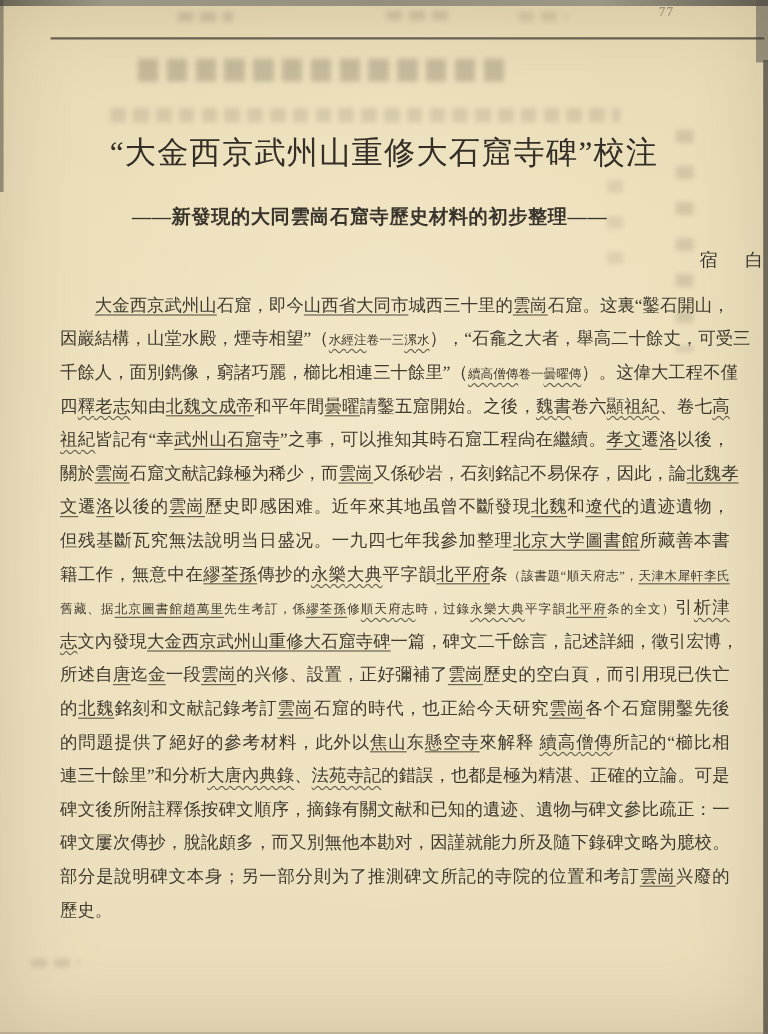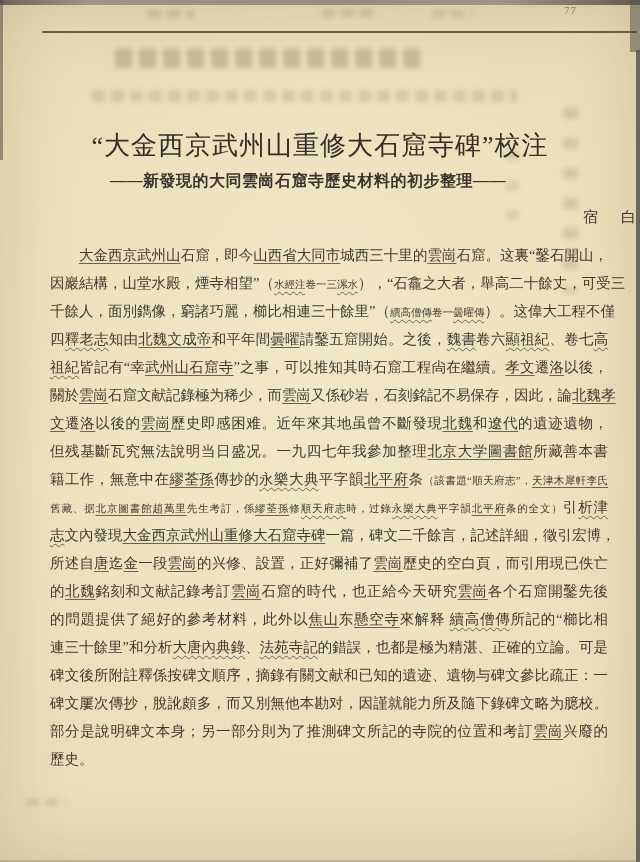--- a/index.html
+++ b/index.html
@@ -16,38 +16,38 @@
   
   .edge-top{position:absolute;top:0;left:0;right:0;height:5px;opacity:.8;
     background:linear-gradient(90deg,#514d44,#8d897e 14%,#827e74 52%,#8d897e 78%,#45413a);}
   .edge-right{position:absolute;top:50px;right:0;width:4px;bottom:0;background:#4a463e;opacity:.75;}
   .edge-right-top{position:absolute;top:0;right:0;width:10px;height:52px;background:#5a564c;opacity:.55;}
   .edge-left{position:absolute;top:0;left:0;width:3px;height:160px;background:#4a463e;opacity:.5;}
   .edge-bottom{position:absolute;bottom:0;left:0;right:0;height:2px;background:#7a7468;opacity:.3;}
 
   .header-rule{position:absolute;top:31px;left:42px;width:595px;height:2px;
     background:rgba(72,66,55,.8);border-radius:1px;}
-  .page-number{position:absolute;top:4px;left:564px;font-size:11px;color:rgba(70,64,52,.55);
+  .page-number{position:absolute;top:4px;left:549px;font-size:11px;color:rgba(70,64,52,.55);
     letter-spacing:1px;}
 
   
   .ghost{position:absolute;filter:blur(2.4px);pointer-events:none;}
   .gh{background:repeating-linear-gradient(90deg, rgba(112,104,85,.55) 0 13px, rgba(112,104,85,0) 13px 19px);}
   .gv{background:repeating-linear-gradient(180deg, rgba(112,104,85,.5) 0 11px, rgba(112,104,85,0) 11px 30px);}
   .ghost-title{top:49px;left:115px;width:305px;height:19px;opacity:.42;
     background:repeating-linear-gradient(90deg, rgba(95,88,70,.65) 0 17px, rgba(95,88,70,0) 17px 24px);}
   .ghost-row1{top:90px;left:92px;width:425px;height:12px;opacity:.33;}
   .ghost-row2{top:10px;left:148px;width:46px;height:8px;opacity:.4;}
   .ghost-row3{top:9px;left:322px;width:52px;height:8px;opacity:.38;}
   .ghost-row4{top:10px;left:432px;width:40px;height:8px;opacity:.3;}
   .ghost-col{top:108px;left:563px;width:15px;height:185px;opacity:.4;}
   .ghost-col2{top:150px;left:506px;width:13px;height:70px;opacity:.28;}
   .ghost-bottom{top:799px;left:26px;width:40px;height:7px;opacity:.35;}
 
-  .title{position:absolute;top:128px;left:0;width:640px;text-align:center;
+  .title{position:absolute;top:110px;left:0;width:640px;text-align:center;
     font-size:26px;letter-spacing:1px;color:#332e26;white-space:nowrap;}
   .subtitle{position:absolute;top:171px;left:0;width:616px;text-align:center;
     font-size:16px;font-weight:700;letter-spacing:.5px;color:#3a352c;}
   .author{position:absolute;top:208px;left:0;width:640px;text-align:right;
     font-size:15px;letter-spacing:4px;color:#3a352c;}
 
   .body-text{position:absolute;top:241px;left:50px;width:558px;font-size:14.5px;
     line-height:28px;color:#403a2f;}
   .body-text .line{text-align:justify;text-align-last:justify;height:28px;white-space:nowrap;}
   .body-text .line:last-child{text-align:left;text-align-last:left;}

